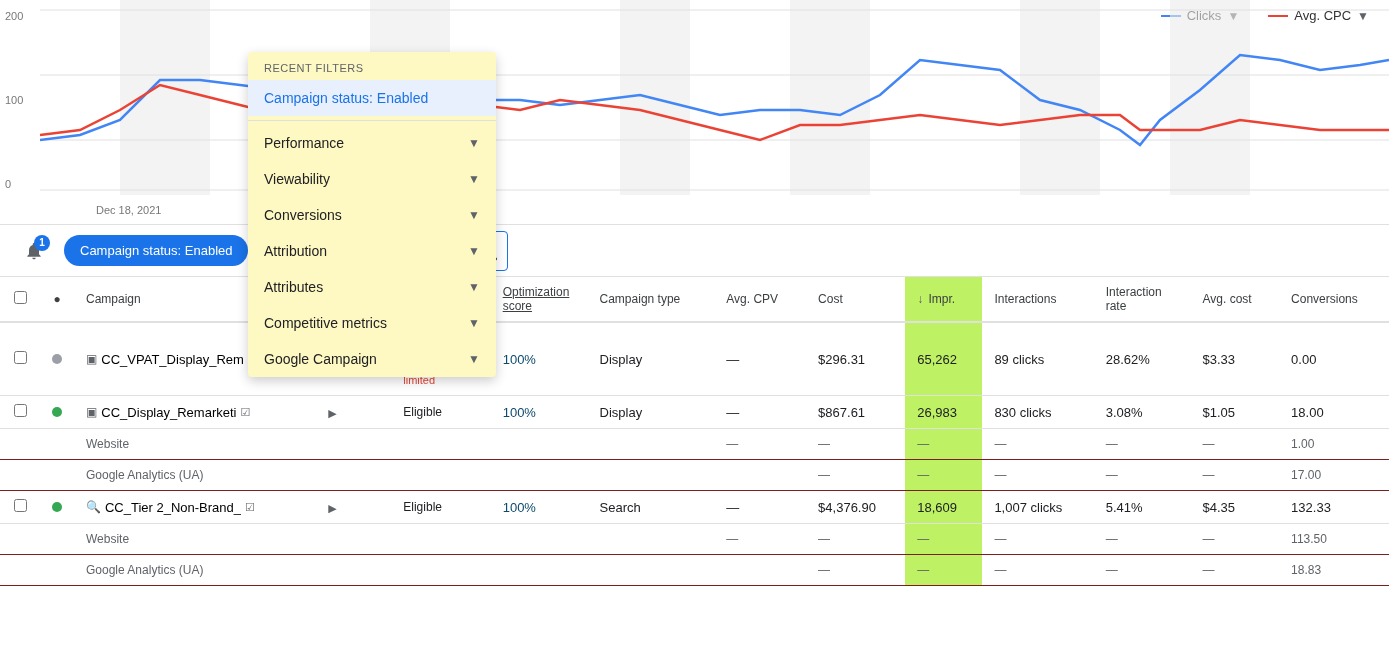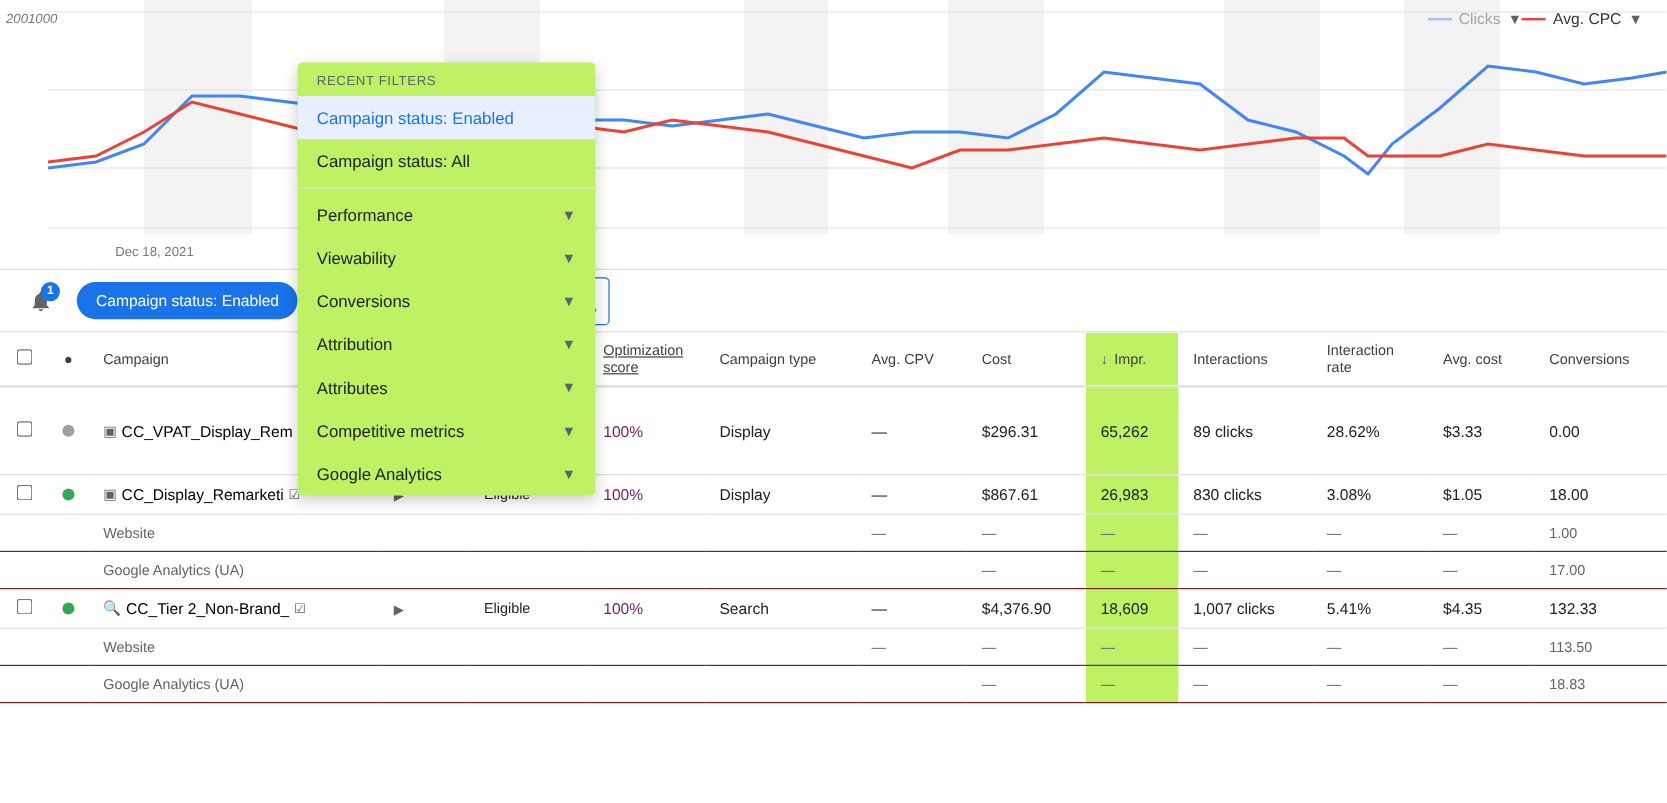--- a/index.html
+++ b/index.html
@@ -13,21 +13,21 @@
       border-bottom: 1px solid #e0e0e0;
       overflow: hidden;
     }
 
     .chart-legend {
       position: absolute;
       top: 8px;
       right: 20px;
       display: flex;
       align-items: flex-end;
-      gap: 0;
+      gap: 29px;
       font-size: 13px;
       color: #333;
     }
 
     .legend-item {
       display: flex;
       align-items: center;
       gap: 6px;
       cursor: pointer;
     }
@@ -39,26 +39,25 @@
 
     .legend-line.blue { background: #4285f4; }
     .legend-line.red { background: #ea4335; }
 
     .chart-y-labels {
       position: absolute;
       left: 5px;
       top: 0;
       height: 200px;
       display: flex;
-      flex-direction: row;
+      flex-direction: column;
       justify-content: space-between;
       font-size: 11px;
       color: #777;
       padding: 10px 0;
-      font-style: italic;
     }
 
     .chart-x-label {
       position: absolute;
       bottom: 8px;
       left: 60px;
       font-size: 11px;
       color: #777;
       margin-left: 36px;
     }
@@ -145,21 +144,21 @@
       color: #5f6368;
       font-size: 18px;
     }
 
     
     .dropdown-panel {
       position: absolute;
       top: 52px;
       left: 248px;
       width: 248px;
-      background: #bef264;
+      background: #fef9c3;
       box-shadow: 0 4px 12px rgba(0,0,0,0.2);
       border-radius: 4px;
       z-index: 100;
       overflow: hidden;
     }
 
     .dropdown-section-header {
       padding: 10px 16px 6px;
       font-size: 11px;
       color: #5f6368;
@@ -251,21 +250,21 @@
     .status-dot {
       width: 10px;
       height: 10px;
       border-radius: 50%;
       display: inline-block;
     }
 
     .status-dot.green { background: #34a853; }
     .status-dot.gray { background: #9aa0a6; }
 
-    .pct-100 { color: #701a75; font-weight: 500; }
+    .pct-100 { color: #0c4a6e; font-weight: 500; }
 
     .status-text { font-size: 12px; color: #202124; }
 
     .sub-row td {
       color: #5f6368;
       font-size: 12px;
       border-bottom: 1px solid #7f1d1d;
     }
 
     .checkbox-cell {
@@ -359,23 +358,20 @@
     <span class="search-icon">🔍</span>
   </div>
 </div>
 
 <div class="dropdown-panel">
   <div class="dropdown-section-header">Recent filters</div>
 
   <div class="dropdown-item active">
     <span>Campaign status: Enabled</span>
   </div>
-  <div class="dropdown-item">
-    <span>Campaign status: All</span>
-  </div>
 
   <div class="dropdown-divider"></div>
 
   <div class="dropdown-item">
     <span>Performance</span>
     <span class="chevron-icon">▼</span>
   </div>
   <div class="dropdown-item">
     <span>Viewability</span>
     <span class="chevron-icon">▼</span>
@@ -390,21 +386,21 @@
   </div>
   <div class="dropdown-item">
     <span>Attributes</span>
     <span class="chevron-icon">▼</span>
   </div>
   <div class="dropdown-item">
     <span>Competitive metrics</span>
     <span class="chevron-icon">▼</span>
   </div>
   <div class="dropdown-item">
-    <span>Google Analytics</span>
+    <span>Google Campaign</span>
     <span class="chevron-icon">▼</span>
   </div>
 </div>
 
 <div class="table-wrapper">
   <table>
     <thead>
       <tr>
         <th class="checkbox-cell">
           <input type="checkbox" style="">

